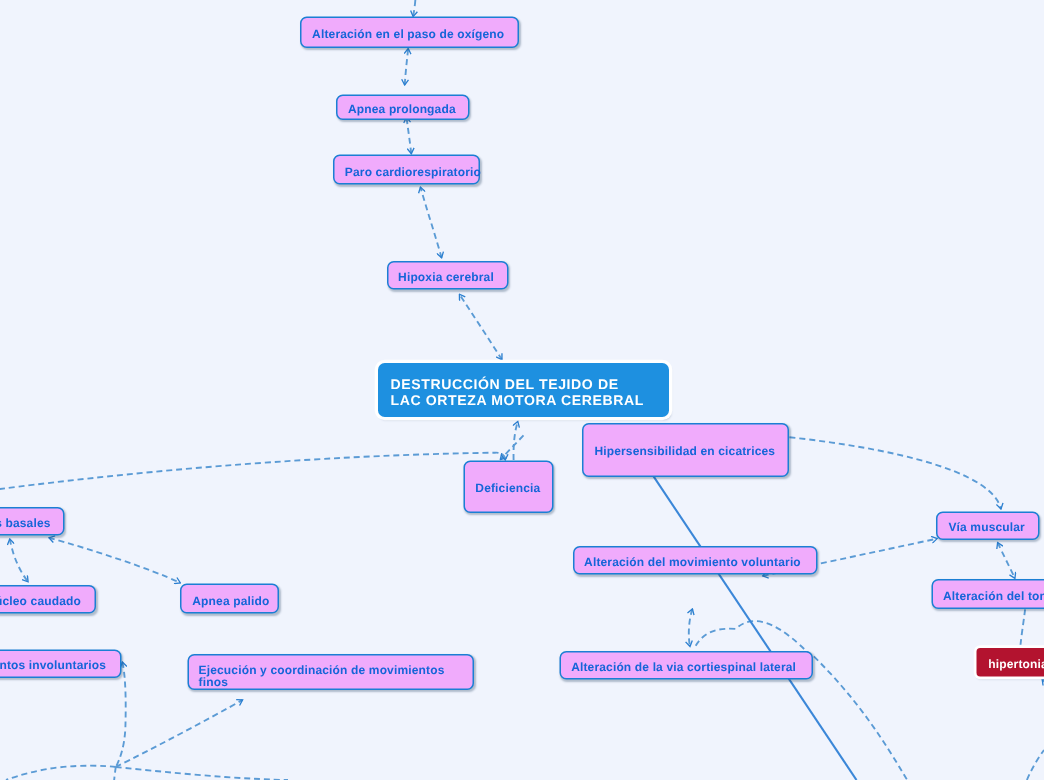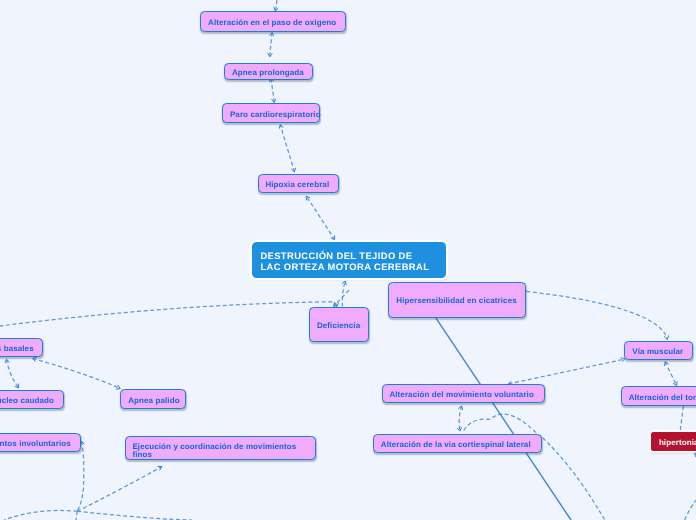--- a/index.html
+++ b/index.html
@@ -69,19 +69,19 @@
       <div class="node" style="left: 349.4px; top: 281.8px; width: 137.6px; height: 36px; margin-left: 39px;">Hipersensibilidad en cicatrices</div>
       <div class="node" style="left: 309px; top: 307.2px; width: 59.9px; height: 35px;">Deficiencia</div>
       <div class="node" style="left: -41.6px; top: 338.1px; width: 84.4px; height: 19.4px;">Ganglios basales</div>
       <div class="node" style="left: -17.1px; top: 389.7px; width: 81px; height: 19.8px;">Núcleo caudado</div>
       <div class="node" style="left: 120.3px; top: 389.2px; width: 65.5px; height: 19.7px;">Apnea palido</div>
       <div class="node" style="left: -41px; top: 433.2px; width: 121.6px; height: 19px;">Movimientos involuntarios</div>
       <div class="node wrap multiline" style="left: 96.5px; top: 436.4px; width: 191.9px; height: 24.1px;">
         <span>Ejecución y coordinación de movimientos</span>
         <span>finos</span>
       </div>
-      <div class="node" style="left: 381.5px; top: 384px; width: 163.8px; height: 19.2px;">Alteración del movimiento voluntario</div>
+      <div class="node" style="left: 381.5px; top: 364px; width: 163.8px; height: 19.2px;">Alteración del movimiento voluntario</div>
       <div class="node" style="left: 372.9px; top: 433.6px; width: 169.6px; height: 19.3px;">Alteración de la via cortiespinal lateral</div>
       <div class="node" style="left: 624.4px; top: 340.5px; width: 68.5px; height: 19.9px;">Vía muscular</div>
       <div class="node" style="left: 620.75px; top: 386.1px; width: 130.8px; height: 19.8px;">Alteración del tono muscular</div>
       <div class="node red" style="left: 651.2px; top: 432px; width: 56.3px; height: 18.7px;">hipertonia</div>
     </div>
 </div>
 
 </body></html>

